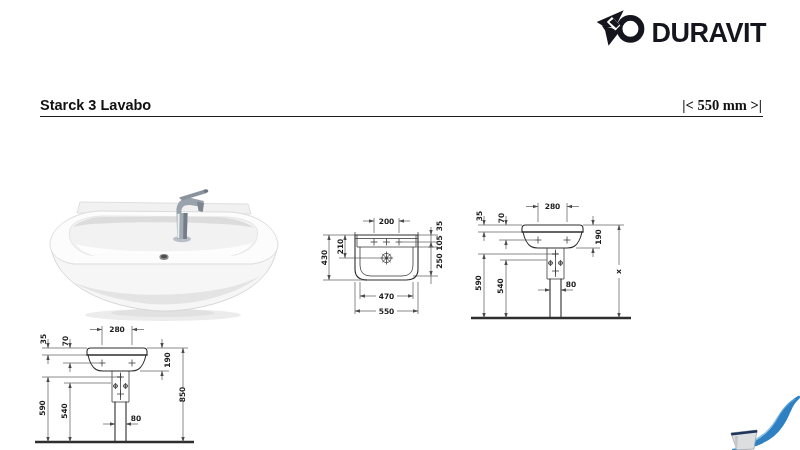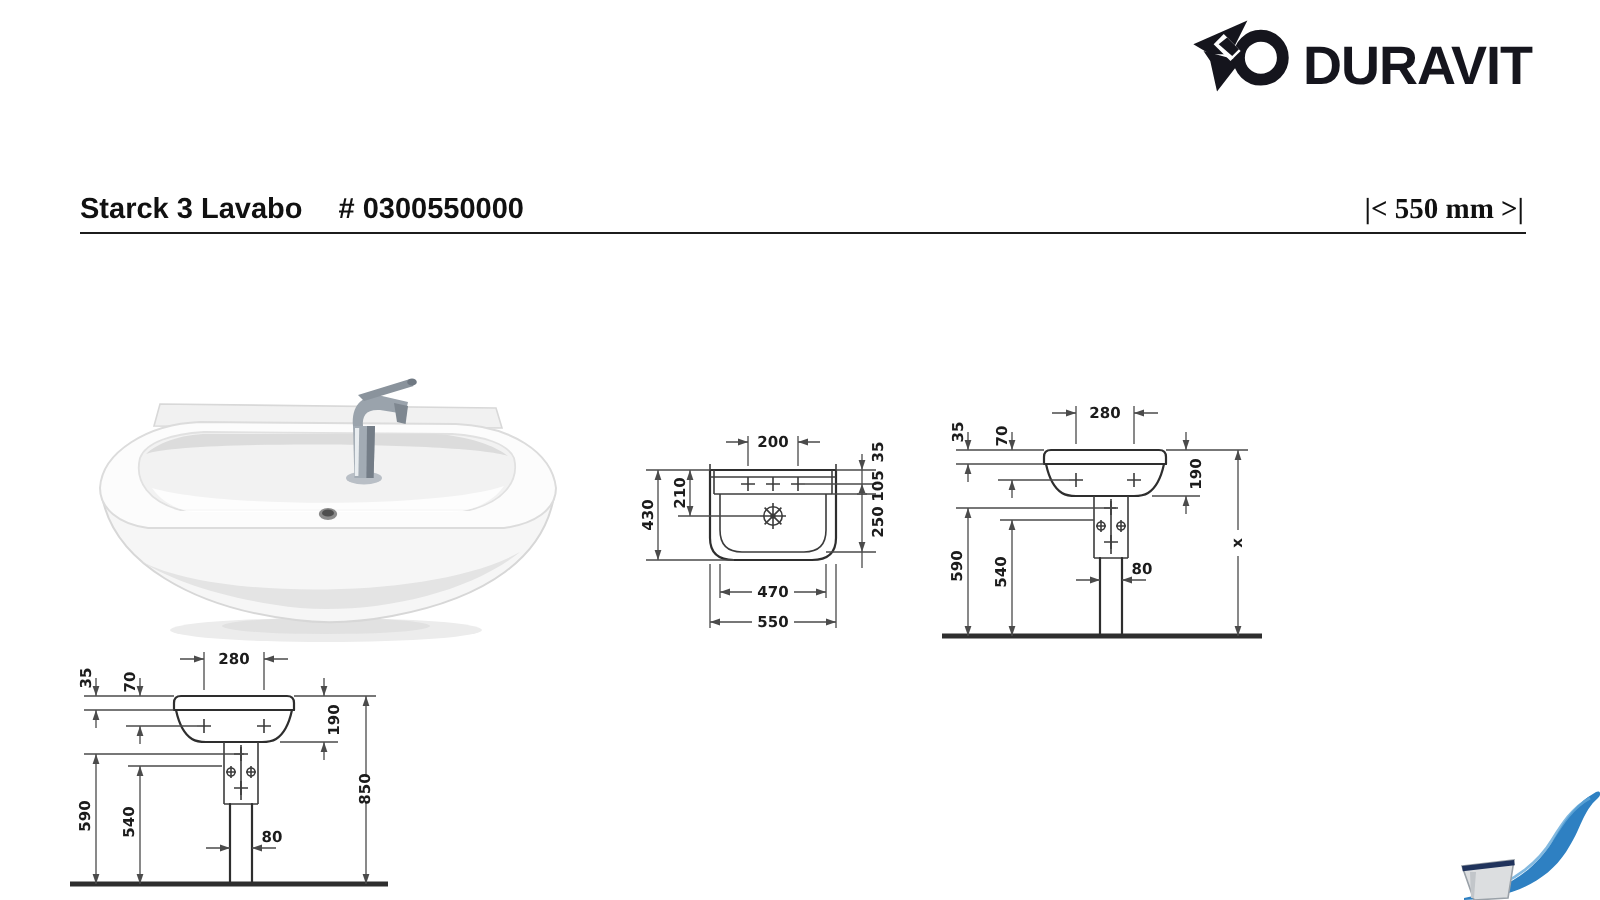--- a/index.html
+++ b/index.html
@@ -39,21 +39,20 @@
       <path d="M8 20 L30 26 L16 44 L12 26 Z" fill="#15151d"></path>
       <circle cx="42" cy="24" r="13" fill="none" stroke="#15151d" stroke-width="7"></circle>
       <path d="M20 10 L30 20 L24 26 L14 16 Z" fill="#ffffff"></path>
       <path d="M22 12 L29 19 L25 23 L17 16 Z" fill="#15151d"></path>
     </svg>
     <span class="logo-text">DURAVIT</span>
   </div>
 
   <div class="titlebar">
     <span class="pname">Starck 3 Lavabo</span>
-    <span class="pcode"># 0300550000</span>
     <span class="wlabel">|&lt; 550 mm &gt;|</span>
   </div>
   <div class="rule"></div>
 
   <svg class="abs" style="left:30px;top:184px" width="268" height="142" viewBox="0 0 268 142">
     <g>
       <ellipse cx="133" cy="131" rx="78" ry="6" fill="#ececec"></ellipse>
       <ellipse cx="133" cy="129" rx="52" ry="4" fill="#e1e1e1"></ellipse>
       <path d="M21 64 C27 97 66 120 118 126 C133 128 150 127 166 124 C214 115 242 94 247 64 C230 74 182 79 134 79 C86 79 40 74 21 64 Z" fill="#f6f6f6" stroke="#d7d7d7" stroke-width="1"></path>
       <path d="M38 95 C70 116 186 117 230 92 C205 112 160 123 120 120 C84 116 56 107 38 95 Z" fill="#e4e4e4"></path>

